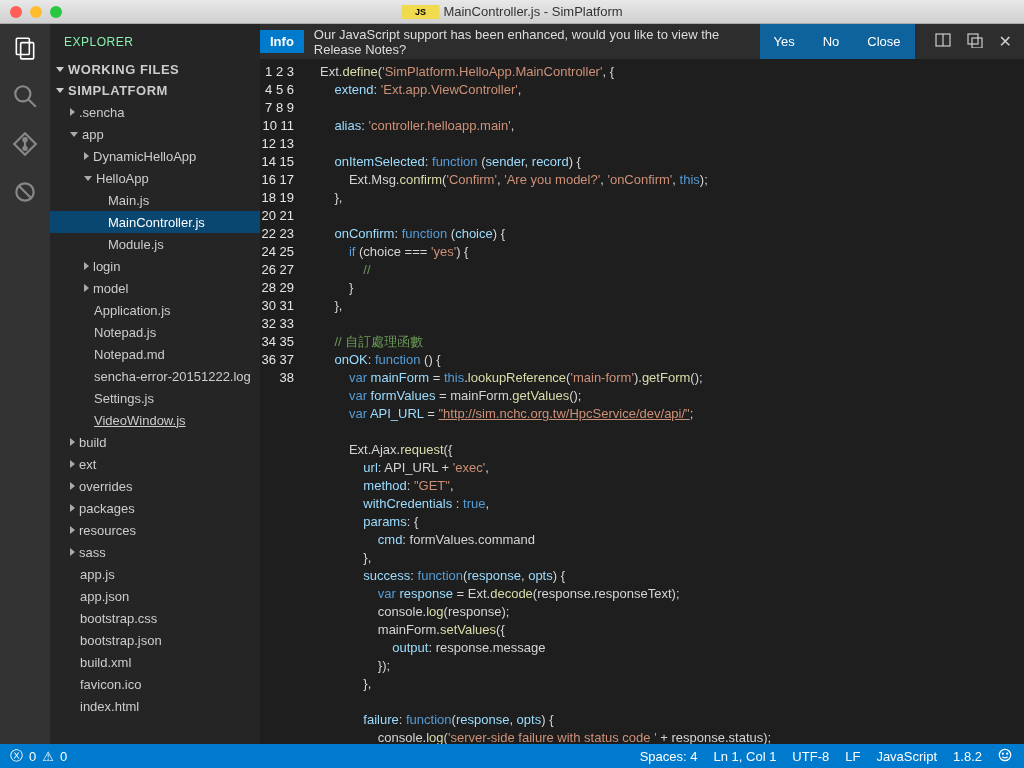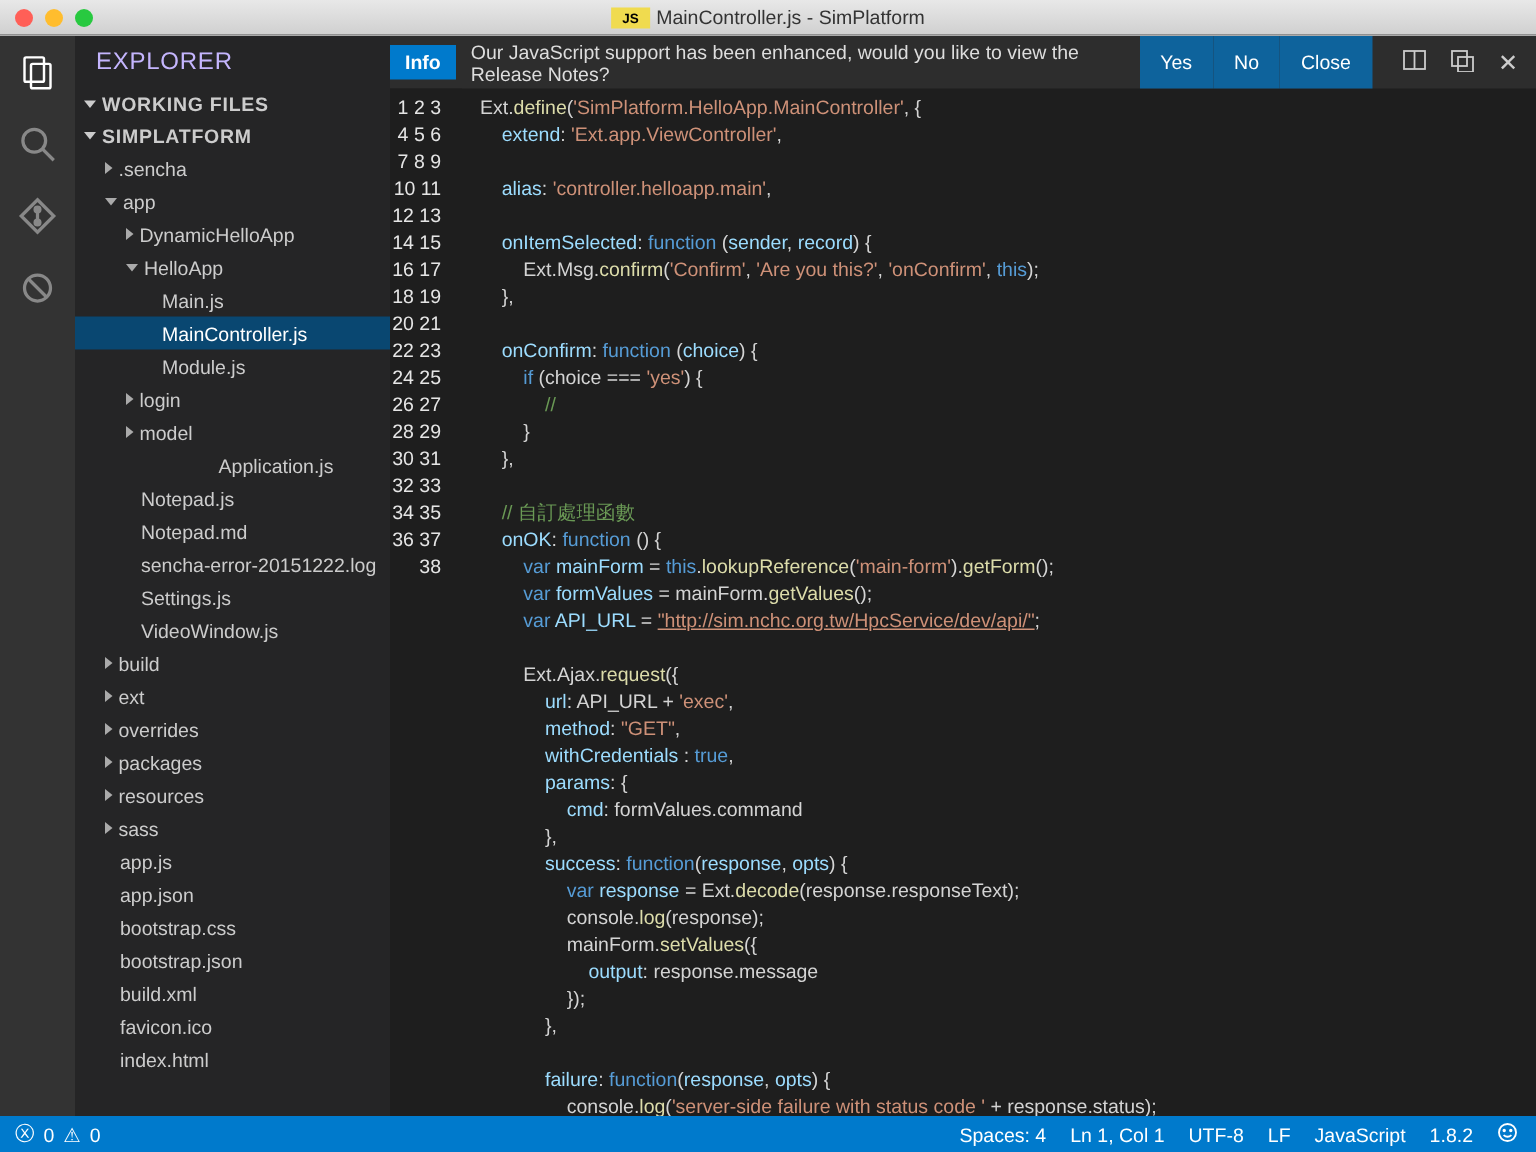--- a/index.html
+++ b/index.html
@@ -2,28 +2,28 @@
 <html><head>
 <meta charset="utf-8">
 <style>
 *{margin:0;padding:0;box-sizing:border-box;font-family:-apple-system,BlinkMacSystemFont,"Segoe UI",sans-serif;font-size:13px}
 body{width:1024px;height:768px;overflow:hidden;background:#1e1e1e;color:#ccc;display:flex;flex-direction:column}
 .titlebar{height:24px;background:linear-gradient(#e8e8e8,#d0d0d0);display:flex;align-items:center;position:relative;border-bottom:1px solid #aaa}
 .traffic{display:flex;gap:8px;padding-left:10px}
 .tl{width:12px;height:12px;border-radius:50%}
 .tl.r{background:#ff5f57}.tl.y{background:#ffbd2e}.tl.g{background:#28c940}
 .titletext{position:absolute;left:50%;transform:translateX(-50%);color:#333;font-size:13px;display:flex;align-items:center;gap:4px}
-.js-icon{width:26px;height:14px;background:#f0db4f;color:#000;font-size:9px;font-weight:bold;display:flex;align-items:center;justify-content:center}
+.js-icon{width:38px;height:14px;background:#f0db4f;color:#000;font-size:9px;font-weight:bold;display:flex;align-items:center;justify-content:center}
 .main{flex:1;display:flex;overflow:hidden}
 .activitybar{width:50px;background:#333333;display:flex;flex-direction:column;align-items:center;padding-top:10px;gap:20px}
 .ab-icon{width:28px;height:28px;color:#888;cursor:pointer;display:flex;align-items:center;justify-content:center}
 .ab-icon.active{color:#fff}
 .ab-icon svg{width:26px;height:26px}
 .sidebar{width:210px;background:#252526;display:flex;flex-direction:column;overflow:hidden}
-.sb-header{height:35px;display:flex;align-items:center;padding:0 14px;color:#c4b5fd;font-size:16px;letter-spacing:0.5px}
+.sb-header{height:35px;display:flex;align-items:center;padding:0 14px;color:#86efac;font-size:12px;letter-spacing:0.5px}
 .sb-section{display:flex;align-items:center;padding:3px 6px;color:#ccc;font-size:11px;font-weight:bold;letter-spacing:0.5px;cursor:pointer}
 .chev{display:inline-block;width:0;height:0;margin-right:4px}
 .chev.down{border-left:4px solid transparent;border-right:4px solid transparent;border-top:5px solid #ccc}
 .chev.right{border-top:4px solid transparent;border-bottom:4px solid transparent;border-left:5px solid #ccc}
 .tree{flex:1;overflow-y:auto}
 .tree-item{display:flex;align-items:center;height:22px;padding-left:10px;cursor:pointer;color:#ccc;white-space:nowrap}
 .tree-item.selected{background:#094771;color:#fff}
 .tree-item .chev{margin-right:4px;opacity:0.8}
 .tree-item .tsp{width:10px;display:inline-block}
 .editor-area{flex:1;display:flex;flex-direction:column;overflow:hidden;background:#1e1e1e}
@@ -129,41 +129,41 @@
           <span>Module.js</span>
         </div>
         <div class="tree-item" style="padding-left: 34px;">
           <span class="chev right"></span>
           <span>login</span>
         </div>
         <div class="tree-item" style="padding-left: 34px;">
           <span class="chev right"></span>
           <span>model</span>
         </div>
-        <div class="tree-item" style="padding-left: 48px; justify-content: center;">
+        <div class="tree-item" style="padding-left: 34px;">
           <span class="tsp"></span>
           <span>Application.js</span>
         </div>
         <div class="tree-item" style="padding-left: 34px;">
           <span class="tsp"></span>
           <span>Notepad.js</span>
         </div>
         <div class="tree-item" style="padding-left: 34px;">
           <span class="tsp"></span>
           <span>Notepad.md</span>
         </div>
         <div class="tree-item" style="padding-left: 34px;">
           <span class="tsp"></span>
           <span>sencha-error-20151222.log</span>
         </div>
         <div class="tree-item" style="padding-left: 34px;">
           <span class="tsp"></span>
           <span>Settings.js</span>
         </div>
-        <div class="tree-item" style="padding-left: 34px;">
+        <div class="tree-item" style="padding-left: 34px; text-decoration: underline;">
           <span class="tsp"></span>
           <span>VideoWindow.js</span>
         </div>
         <div class="tree-item" style="padding-left: 20px;">
           <span class="chev right"></span>
           <span>build</span>
         </div>
         <div class="tree-item" style="padding-left: 20px;">
           <span class="chev right"></span>
           <span>ext</span>
@@ -273,21 +273,21 @@
 36
 37
 38
 </div>
       <div class="code" id="code"><span class="p">Ext.</span><span class="m">define</span><span class="p">(</span><span class="s">'SimPlatform.HelloApp.MainController'</span><span class="p">, {</span>
     <span class="v">extend</span><span class="p">: </span><span class="s">'Ext.app.ViewController'</span><span class="p">,</span>
 
     <span class="v">alias</span><span class="p">: </span><span class="s">'controller.helloapp.main'</span><span class="p">,</span>
 
     <span class="v">onItemSelected</span><span class="p">: </span><span class="k">function</span><span class="p"> (</span><span class="v">sender</span><span class="p">, </span><span class="v">record</span><span class="p">) {</span>
-        <span class="p">Ext.Msg.</span><span class="m">confirm</span><span class="p">(</span><span class="s">'Confirm'</span><span class="p">, </span><span class="s">'Are you this?'</span><span class="p">, </span><span class="s">'onConfirm'</span><span class="p">, </span><span class="k">this</span><span class="p">);</span>
+        <span class="p">Ext.Msg.</span><span class="m">confirm</span><span class="p">(</span><span class="s">'Confirm'</span><span class="p">, </span><span class="s">'Are you model?'</span><span class="p">, </span><span class="s">'onConfirm'</span><span class="p">, </span><span class="k">this</span><span class="p">);</span>
     <span class="p">},</span>
 
     <span class="v">onConfirm</span><span class="p">: </span><span class="k">function</span><span class="p"> (</span><span class="v">choice</span><span class="p">) {</span>
         <span class="k">if</span><span class="p"> (choice === </span><span class="s">'yes'</span><span class="p">) {</span>
             <span class="c">//</span>
         <span class="p">}</span>
     <span class="p">},</span>
 
     <span class="c">// 自訂處理函數</span>
     <span class="v">onOK</span><span class="p">: </span><span class="k">function</span><span class="p"> () {</span>

